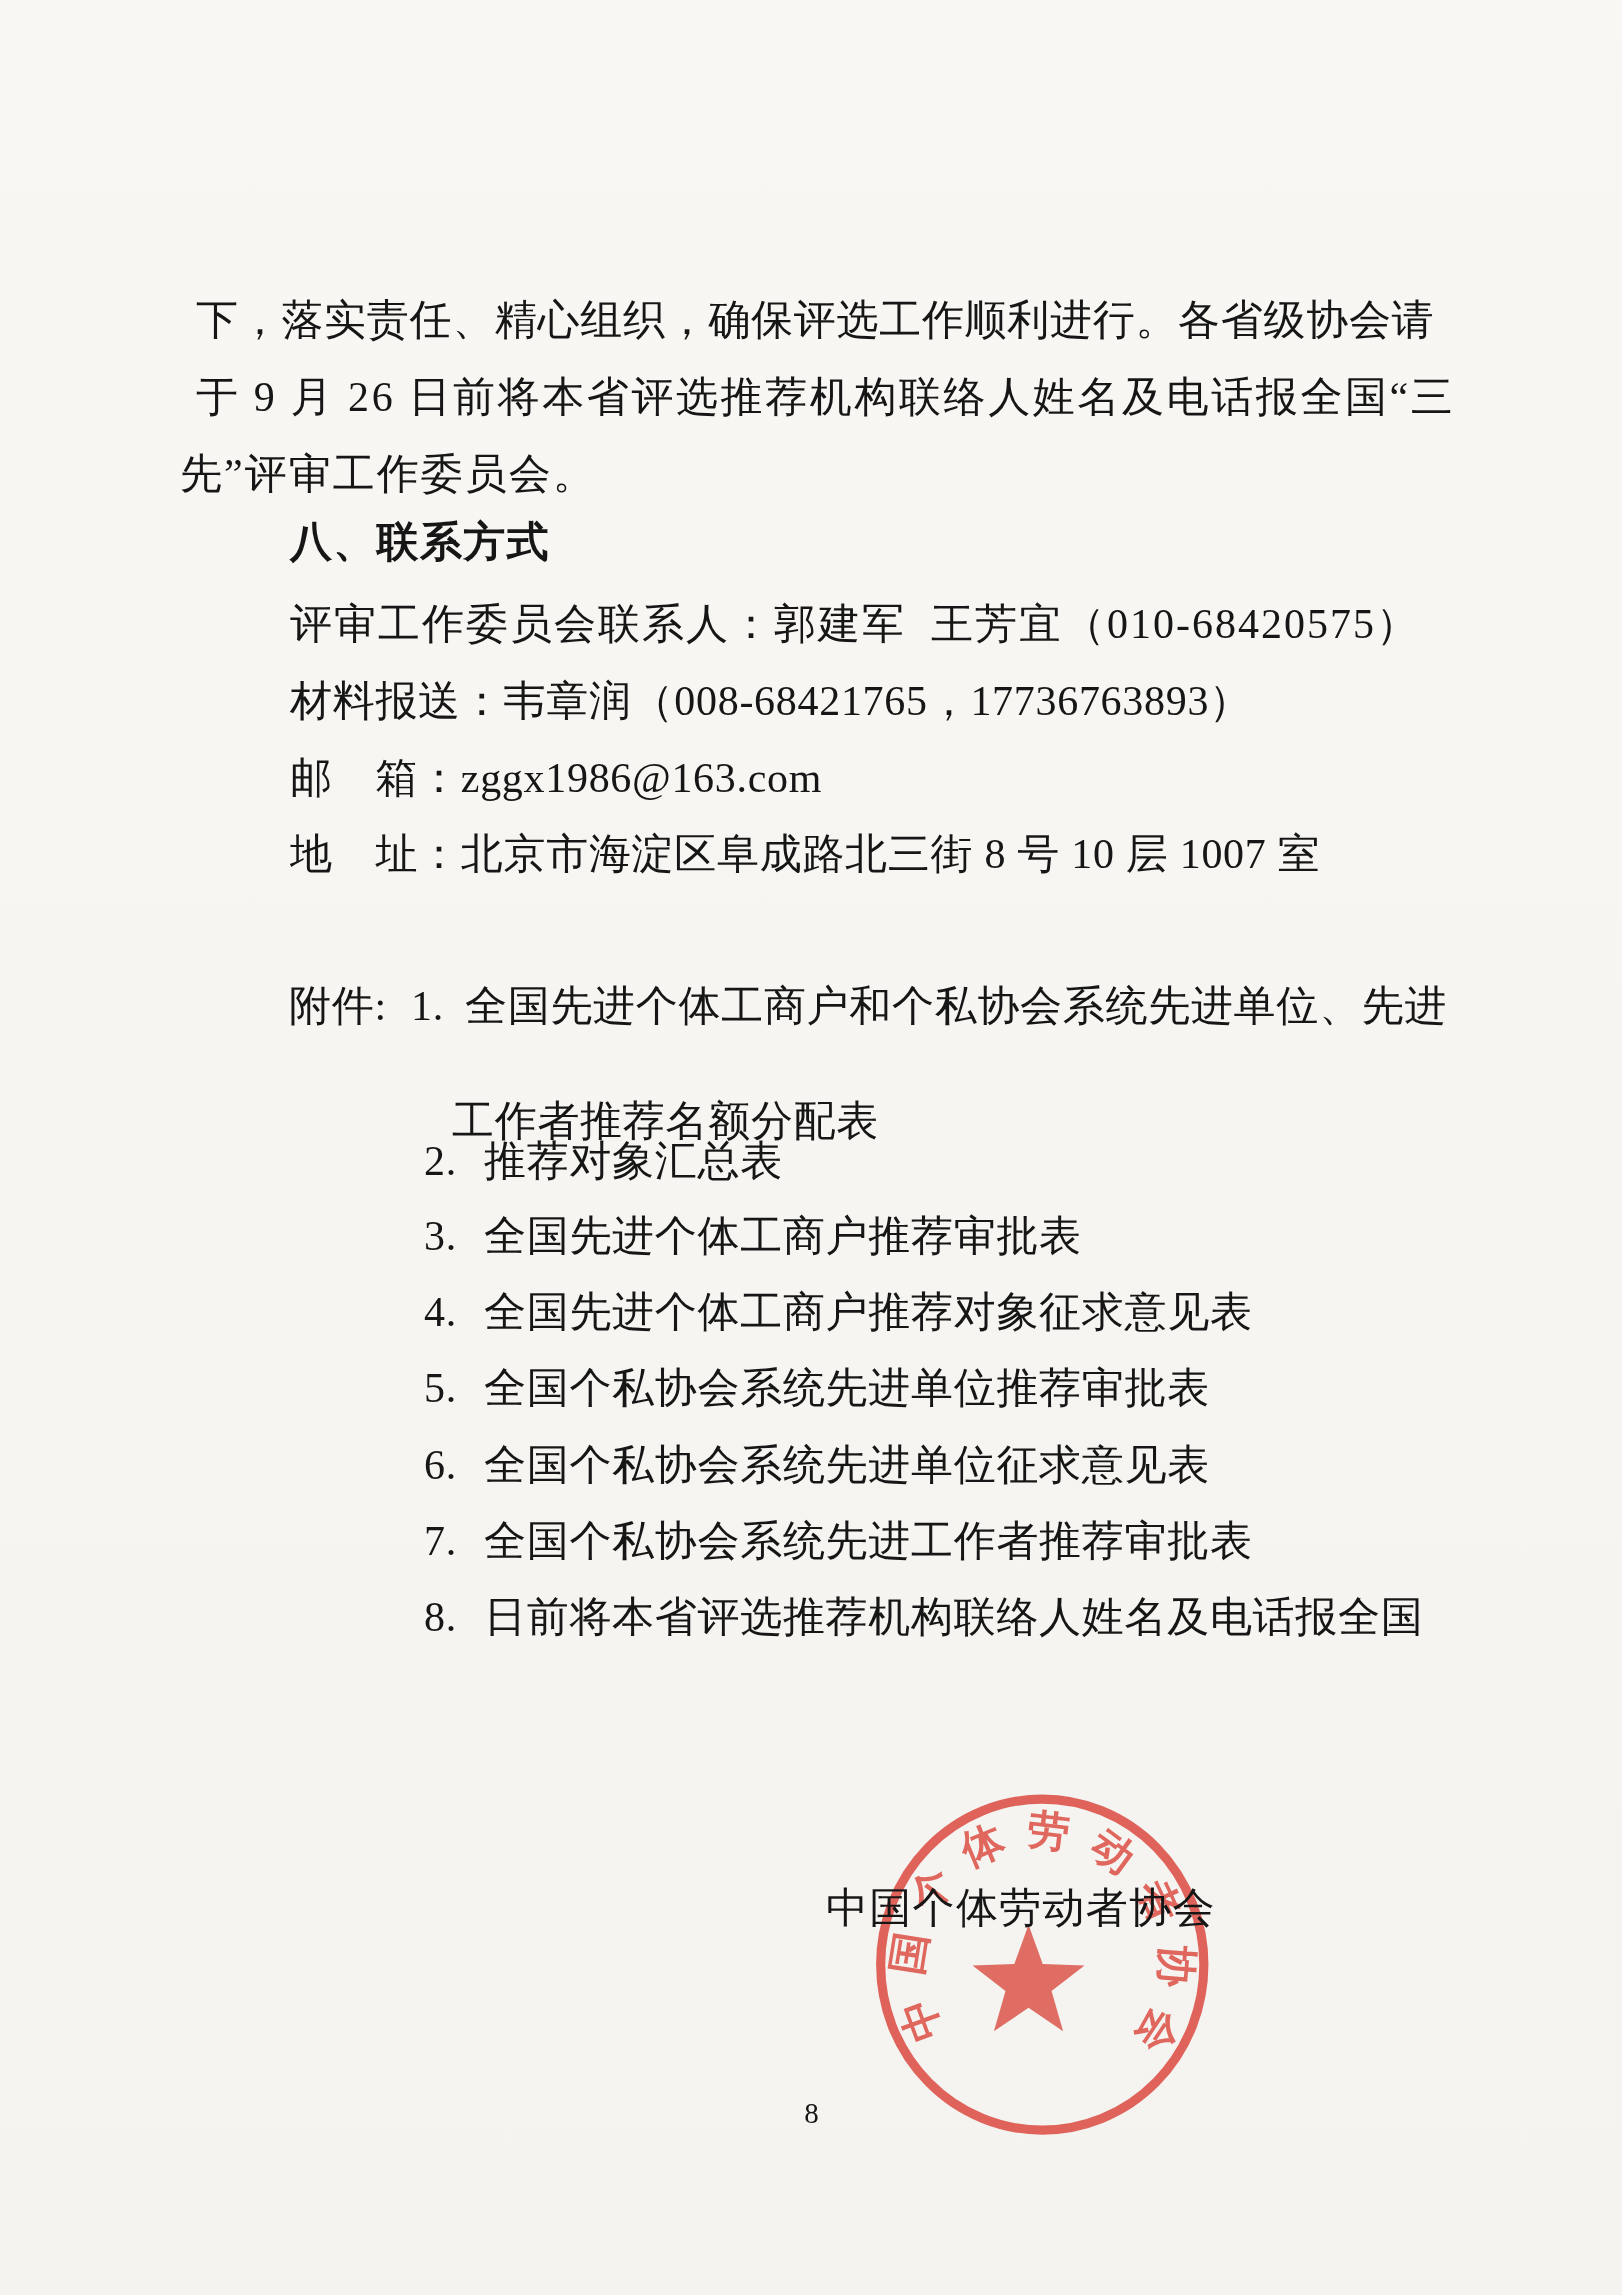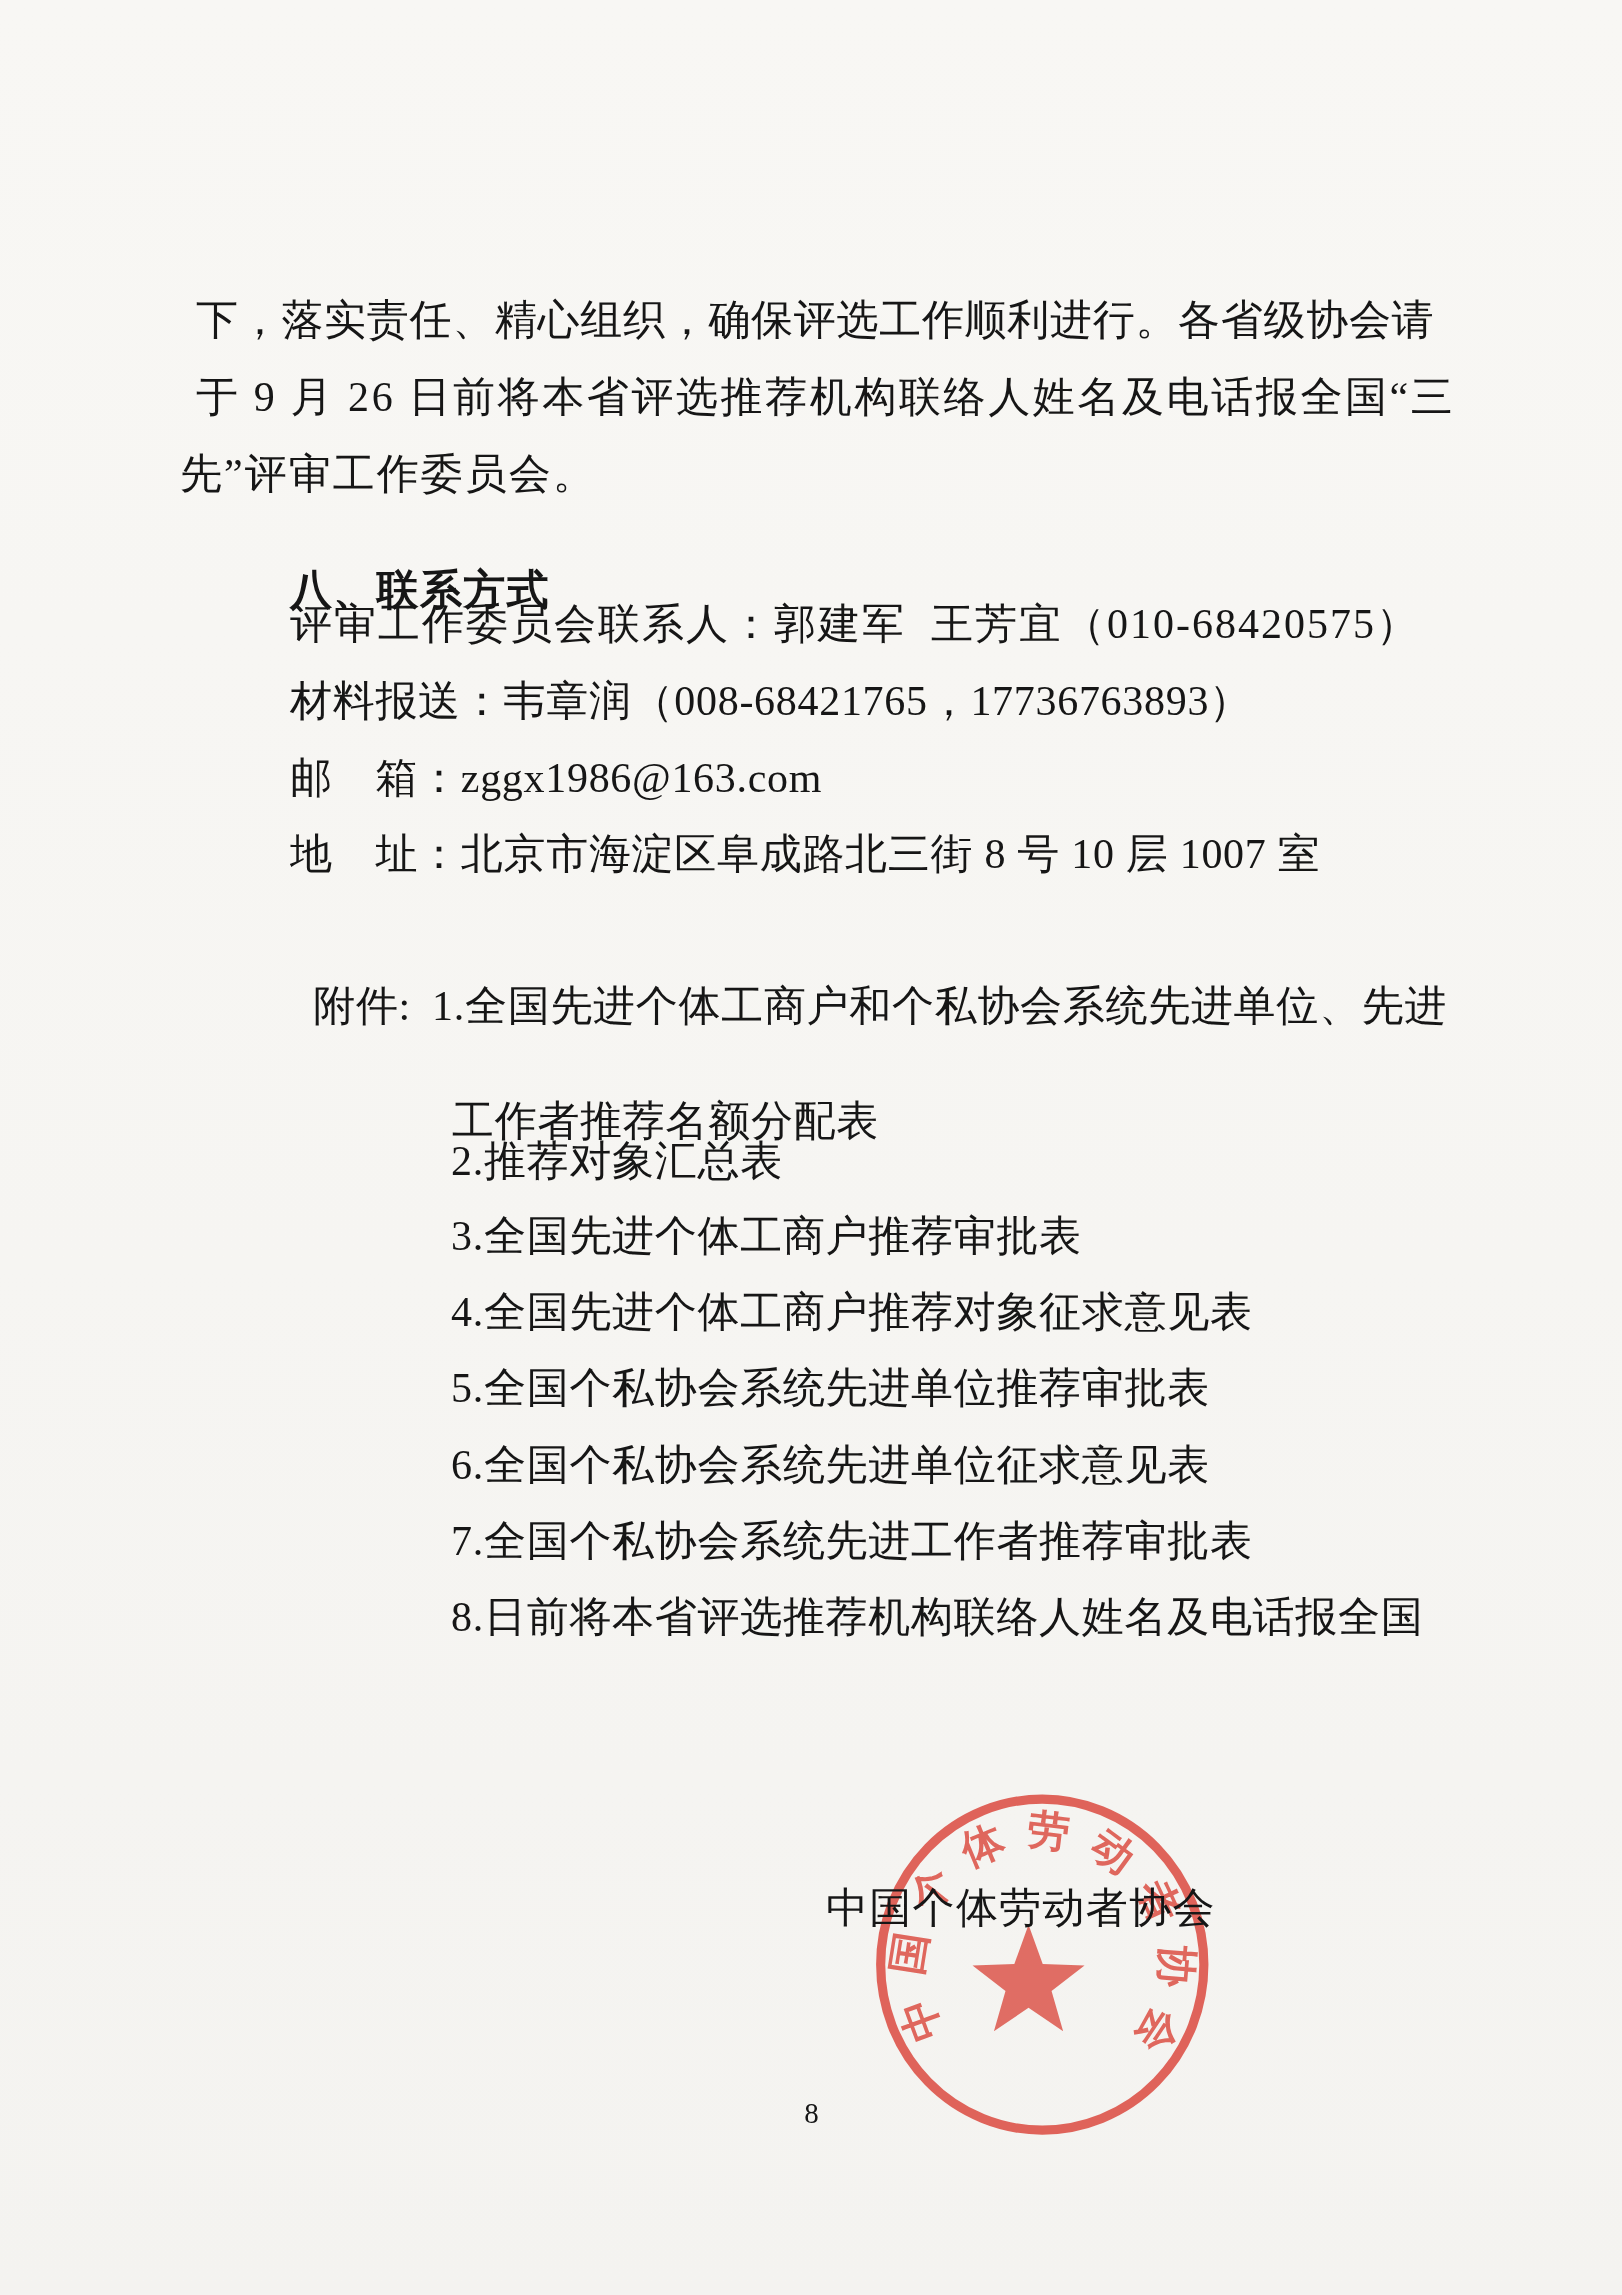--- a/index.html
+++ b/index.html
@@ -12,29 +12,27 @@
     font-family:"Liberation Serif","DejaVu Serif",serif;
     color:#161616;
   }
   .line {
     position:absolute;
     font-size:42px;
     line-height:1.08;
     letter-spacing:0.7px;
     white-space:pre;
     z-index:2;
-    text-align:right;
   }
   .ls3 { letter-spacing:2px; }
   .ls4 { letter-spacing:2.6px; }
   .heading {
-    font-family:Liberation Sans, sans-serif;
+    font-family:Liberation Mono, monospace;
     font-weight:700;
     letter-spacing:1.3px;
-    margin-top:44px;
   }
   .att-row { display:flex; align-items:flex-start; }
   .att-label { display:inline-block; width:122px; flex:0 0 auto; }
   .att-num1  { display:inline-block; width:54px;  flex:0 0 auto; }
   .att-num   { display:inline-block; width:60px;  flex:0 0 auto; }
   .sig { letter-spacing:1.3px; }
   .page-num {
     position:absolute;
     left:779px; top:2097px; width:65px;
     font-size:29px; text-align:center;

